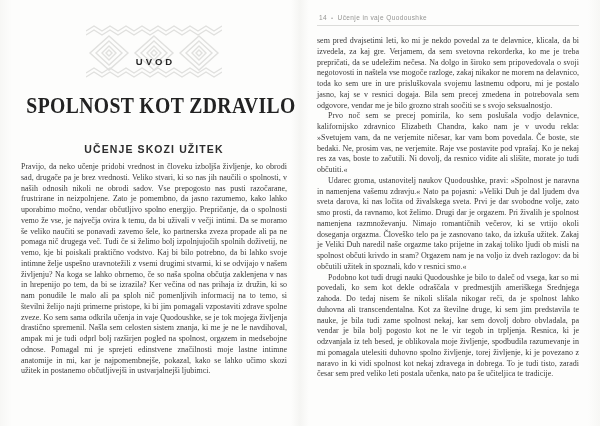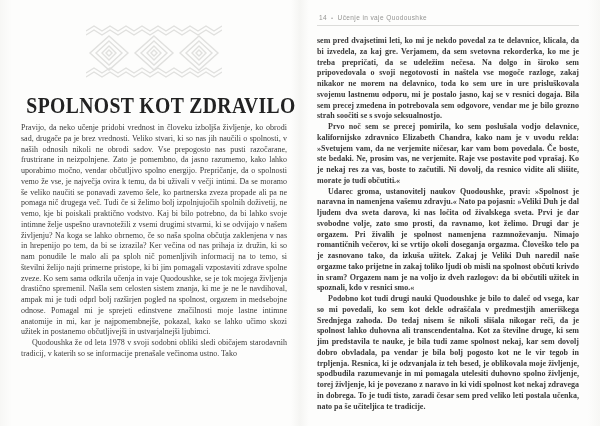--- a/index.html
+++ b/index.html
@@ -46,21 +46,21 @@
 
   
   .running-header{
     display:flex;align-items:baseline;gap:4px;
     font-family:"Liberation Sans",sans-serif;
     font-size:6.5px;letter-spacing:.4px;color:#949492;
     padding:2px 0 4px 2px;
     border-bottom:1px solid #dcdcda;
   }
   .running-header .sep{font-size:6px;color:#aaaaa8;}
-  .page.right .body-text{margin-top:10px;font-weight:bold;}
+  .page.right .body-text{margin-top:10px;}
 </style>
 </head>
 <body>
 
 <div class="spread">
 
   <div class="page left">
 
     <div class="ornament-wrap">
       <svg width="136" height="56" viewBox="0 0 136 56" aria-hidden="true">
@@ -85,29 +85,30 @@
             <path d="M113,12 L132,29 L113,46 L94,29 Z"></path>
             <path d="M113,17 L126,29 L113,41 L100,29 Z"></path>
             <path d="M113,22 L120,29 L113,36 L106,29 Z"></path>
             <path d="M113,26 L116,29 L113,32 L110,29 Z"></path>
           </g>
 
           <path d="M0,49 L8,44 L16,49 L24,44 L32,49 L40,44 L48,49 L56,44 L64,49 L72,44 L80,49 L88,44 L96,49 L104,44 L112,49 L120,44 L128,49 L136,44"></path>
           <path d="M0,53 L8,48 L16,53 L24,48 L32,53 L40,48 L48,53 L56,48 L64,53 L72,48 L80,53 L88,48 L96,53 L104,48 L112,53 L120,48 L128,53 L136,48"></path>
         </g>
       </svg>
+      <div class="section-label">UVOD</div>
     </div>
 
     <h1 class="chapter-title">SPOLNOST KOT ZDRAVILO</h1>
 
+    <h2 class="chapter-subtitle">UČENJE SKOZI UŽITEK</h2>
 
     <div class="body-text">
 
     <p>Pravijo, da neko učenje pridobi vrednost in človeku izboljša življenje, ko obrodi sad, drugače pa je brez vrednosti. Veliko stvari, ki so nas jih naučili o spolnosti, v naših odnosih nikoli ne obrodi sadov. Vse prepogosto nas pusti razočarane, frustrirane in neizpolnjene. Zato je pomembno, da jasno razumemo, kako lahko uporabimo močno, vendar občutljivo spolno energijo. Prepričanje, da o spolnosti vemo že vse, je največja ovira k temu, da bi uživali v večji intimi. Da se moramo še veliko naučiti se ponavadi zavemo šele, ko partnerska zveza propade ali pa ne pomaga nič drugega več. Tudi če si želimo bolj izpolnjujočih spolnih doživetij, ne vemo, kje bi poiskali praktično vodstvo. Kaj bi bilo potrebno, da bi lahko svoje intimne želje uspešno uravnotežili z vsemi drugimi stvarmi, ki se odvijajo v našem življenju? Na koga se lahko obrnemo, če so naša spolna občutja zaklenjena v nas in hrepenijo po tem, da bi se izrazila? Ker večina od nas prihaja iz družin, ki so nam ponudile le malo ali pa sploh nič pomenljivih informacij na to temo, si številni želijo najti primerne pristope, ki bi jim pomagali vzpostaviti zdrave spolne zveze. Ko sem sama odkrila učenja in vaje Quodoushke, se je tok mojega življenja drastično spremenil. Našla sem celosten sistem znanja, ki me je ne le navdihoval, ampak mi je tudi odprl bolj razširjen pogled na spolnost, orgazem in medsebojne odnose. Pomagal mi je sprejeti edinstvene značilnosti moje lastne intimne anatomije in mi, kar je najpomembnejše, pokazal, kako se lahko učimo skozi užitek in postanemo občutljivejši in ustvarjalnejši ljubimci.</p>
-        <p class="indent">Quodoushka že od leta 1978 v svoji sodobni obliki sledi običajem starodavnih tradicij, v katerih so se informacije prenašale večinoma ustno. Tako</p>
       </div>
   </div>
 
   <div class="page right">
 
     <div class="running-header">
       <span>14</span>
       <span class="sep">•</span>
       <span>Učenje in vaje Quodoushke</span>
     </div>

